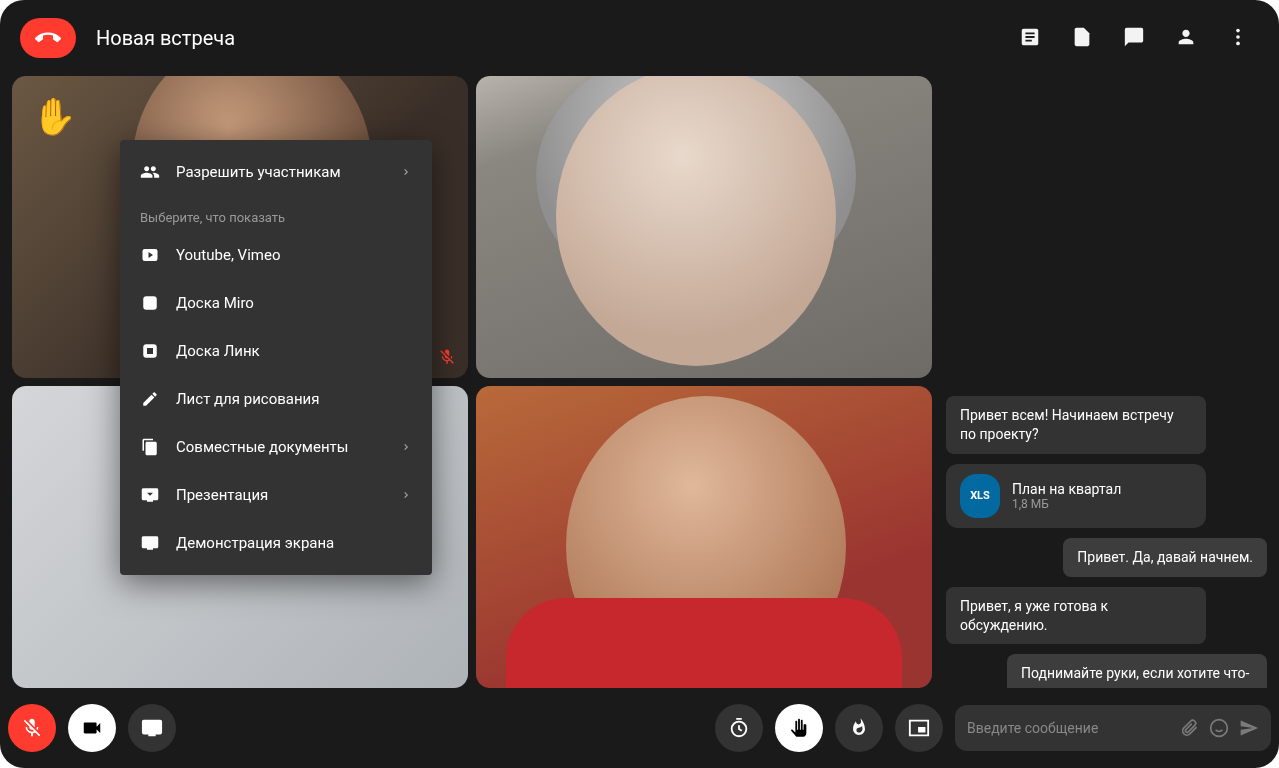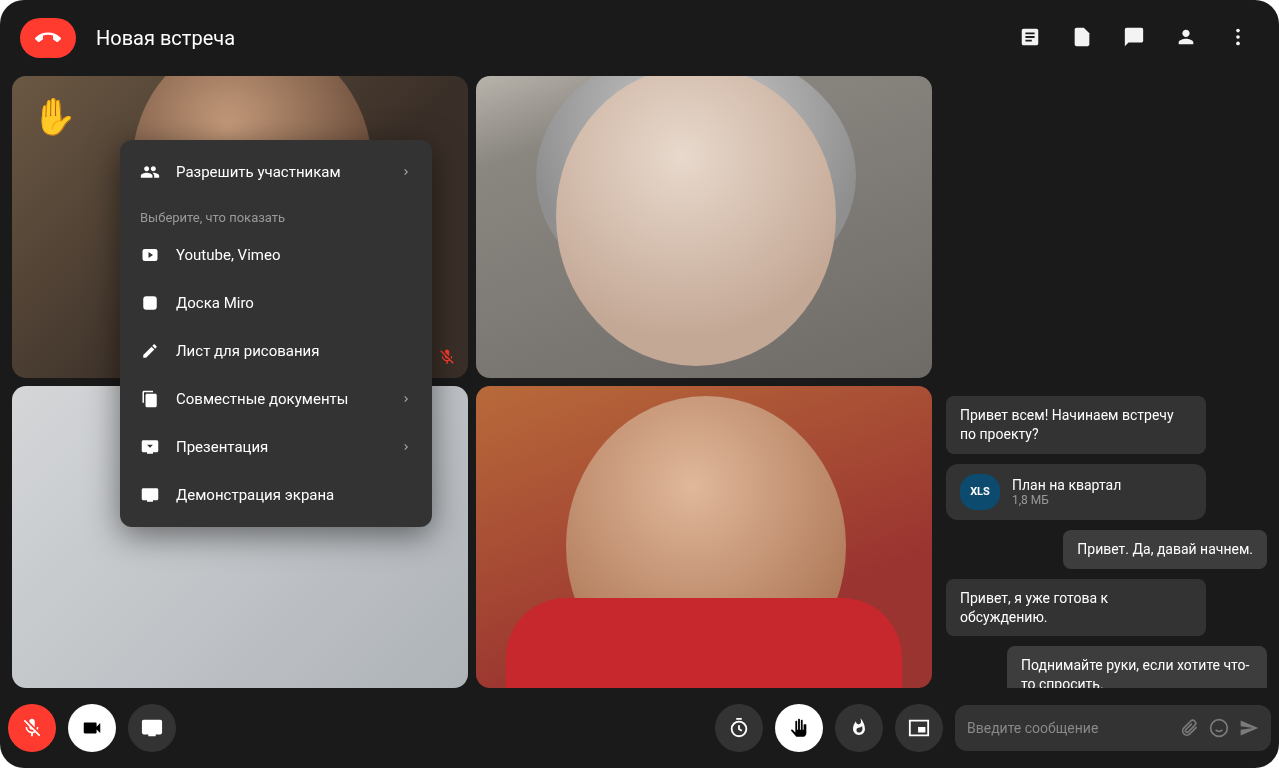--- a/index.html
+++ b/index.html
@@ -19,31 +19,31 @@
 .tile-br{background:linear-gradient(160deg,#b86a3a 0%,#9a3430 70%)}
 .face{position:absolute;inset:0}
 .face-head{position:absolute;border-radius:50%}
 .tl-head{width:240px;height:260px;top:-40px;left:120px;background:radial-gradient(circle at 40% 35%,#c59a7a,#6b4d3b 70%)}
 .tr-head{width:280px;height:300px;top:-10px;left:80px;background:radial-gradient(circle at 45% 30%,#e8d9cc,#c4a896 70%)}
 .tr-hair{position:absolute;width:320px;height:260px;top:-30px;left:60px;border-radius:50%;background:radial-gradient(circle at 50% 30%,#cfcfcf,#8f8f8f 70%)}
 .br-head{position:absolute;width:280px;height:300px;top:10px;left:90px;border-radius:50%;background:radial-gradient(circle at 45% 30%,#e0b89a,#b07a5a 70%)}
 .br-shirt{position:absolute;bottom:0;left:30px;right:30px;height:90px;background:#c6282d;border-radius:60px 60px 0 0}
 .raised-hand{position:absolute;top:20px;left:20px;font-size:36px}
 .mic-muted-badge{position:absolute;right:12px;bottom:12px}
-.popup{position:absolute;top:140px;left:120px;width:312px;background:#333;border-radius:12px;padding:8px 0;box-shadow:0 8px 32px rgba(0,0,0,.5);z-index:10}
+.popup{position:absolute;top:140px;left:120px;width:312px;background:#333;border-radius:4px;padding:8px 0;box-shadow:0 8px 32px rgba(0,0,0,.5);z-index:10}
 .popup-item{display:flex;align-items:center;padding:14px 20px;gap:16px;cursor:pointer;font-size:15px}
 .popup-item .pi-ico{width:20px;height:20px;flex-shrink:0;display:flex;align-items:center;justify-content:center}
 .popup-item .chev{margin-left:auto;opacity:.6}
 .popup-section{padding:14px 20px 6px;font-size:13px;color:#999}
 .sidebar{flex:1;display:flex;flex-direction:column;padding-left:14px}
 .chat{flex:1;display:flex;flex-direction:column;gap:10px;overflow-y:auto;padding-top:320px}
 .msg{background:#333;border-radius:8px;padding:10px 14px;font-size:14px;line-height:1.35;max-width:260px}
 .msg.right{align-self:flex-end;background:#3d3d3d}
 .attach{display:flex;align-items:center;gap:12px;background:#333;border-radius:12px;padding:10px 14px;max-width:260px}
-.xls{width:40px;height:36px;background:#0c4a6e;border-radius:16px;display:flex;align-items:center;justify-content:center;font-size:11px;font-weight:700;flex-shrink:0}
+.xls{width:40px;height:44px;background:#0369a1;border-radius:16px;display:flex;align-items:center;justify-content:center;font-size:11px;font-weight:700;flex-shrink:0}
 .attach-info{display:flex;flex-direction:column}
 .attach-name{font-size:14px}
 .attach-size{font-size:12px;color:#999}
 .footer{position:absolute;bottom:0;left:0;right:0;height:80px;display:flex;align-items:center;padding:0 8px;gap:12px}
 .cbtn{width:48px;height:48px;border-radius:50%;display:flex;align-items:center;justify-content:center;cursor:pointer}
 .cbtn.red{background:#ff3b30}
 .cbtn.white{background:#fff;color:#000}
 .cbtn.gray{background:#333}
 .footer-right{display:flex;gap:12px;align-items:center}
 .footer-spacer{flex:1}
@@ -169,20 +169,29 @@
       <span class="pi-ico">
           <svg width="18" height="18" viewBox="0 0 24 24" fill="#fff">
             <rect x="3" y="3" width="18" height="18" rx="4"></rect>
           </svg>
         </span>
       <span>Доска Miro</span>
     </div>
     <div class="popup-item">
       <span class="pi-ico">
           <svg width="18" height="18" viewBox="0 0 24 24" fill="#fff">
+            <rect x="3" y="3" width="18" height="18" rx="4"></rect>
+            <path fill="#333" d="M8 8h8v8H8z"></path>
+          </svg>
+        </span>
+      <span>Доска Линк</span>
+    </div>
+    <div class="popup-item">
+      <span class="pi-ico">
+          <svg width="18" height="18" viewBox="0 0 24 24" fill="#fff">
             <path d="M3 17.25V21h3.75L17.81 9.94l-3.75-3.75L3 17.25zM20.71 7.04c.39-.39.39-1.02 0-1.41l-2.34-2.34c-.39-.39-1.02-.39-1.41 0l-1.83 1.83 3.75 3.75 1.83-1.83z"></path>
           </svg>
         </span>
       <span>Лист для рисования</span>
     </div>
     <div class="popup-item">
       <span class="pi-ico">
           <svg width="18" height="18" viewBox="0 0 24 24" fill="#fff">
             <path d="M16 1H4c-1.1 0-2 .9-2 2v14h2V3h12V1zm3 4H8c-1.1 0-2 .9-2 2v14c0 1.1.9 2 2 2h11c1.1 0 2-.9 2-2V7c0-1.1-.9-2-2-2z"></path>
           </svg>

